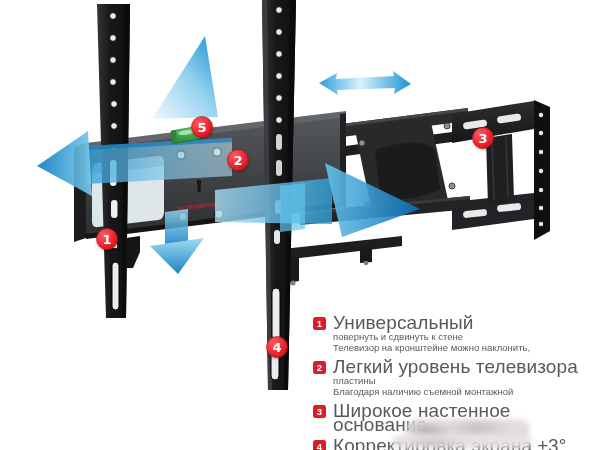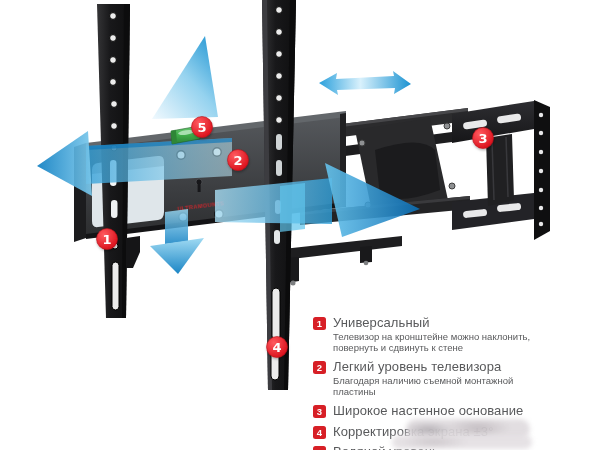--- a/index.html
+++ b/index.html
@@ -8,21 +8,21 @@
   .stage{position:absolute;inset:0;width:600px;height:450px;}
   svg{position:absolute;left:0;top:0;}
   
   .features{position:absolute;left:313px;top:316px;width:292px;color:#58595b;}
   .feat{display:flex;gap:7px;}
   .feat.m1{margin-bottom:7px;} .feat.m2{margin-bottom:7px;}
   .feat.m3{margin-bottom:7px;} .feat.m4{margin-bottom:6px;}
   .feat-badge{width:13px;height:13px;background:#d71f26;border-radius:2.5px;
     color:#fff;font-size:9.5px;font-weight:bold;display:flex;align-items:center;
     justify-content:center;flex:0 0 13px;margin-top:1px;}
-  .feat-title{font-size:13px;line-height:14px;letter-spacing:.1px;}
+  .feat-title{font-size:19px;line-height:14px;letter-spacing:.1px;}
   .feat-desc{font-size:9.5px;line-height:10.5px;margin-top:2px;}
   
   .smudge{position:absolute;pointer-events:none;}
   .smudge1{left:406px;top:419px;width:124px;height:20px;border-radius:10px;
     background:
       radial-gradient(ellipse 30% 60% at 18% 55%, rgba(141,136,143,.55), transparent 70%),
       radial-gradient(ellipse 38% 70% at 58% 45%, rgba(158,149,155,.45), transparent 72%),
       rgba(223,219,222,.92);
     filter:blur(2.5px);}
   .smudge2{left:392px;top:435px;width:140px;height:14px;border-radius:8px;
@@ -237,32 +237,32 @@
     <text x="202" y="127" dy="4.5" text-anchor="middle" font-size="13" font-weight="bold" fill="#fff" font-family="DejaVu Sans, sans-serif">5</text>
   </g>
 </svg>
 
 <div class="features">
   <div class="feat m1">
     <div class="feat-badge">1</div>
     <div>
       <div class="feat-title">Универсальный</div>
       <div class="feat-desc">
+        <div>повернуть и сдвинуть к стене</div>
         <div>Телевизор на кронштейне можно наклонить,</div>
-        <div>повернуть и сдвинуть к стене</div>
       </div>
     </div>
   </div>
   <div class="feat m2">
     <div class="feat-badge">2</div>
     <div>
       <div class="feat-title">Легкий уровень телевизора</div>
       <div class="feat-desc">
+        <div>пластины</div>
         <div>Благодаря наличию съемной монтажной</div>
-        <div>пластины</div>
       </div>
     </div>
   </div>
   <div class="feat m3">
     <div class="feat-badge">3</div>
     <div>
           <div class="feat-title">Широкое настенное основание</div>
         </div>
   </div>
   <div class="feat m4">

